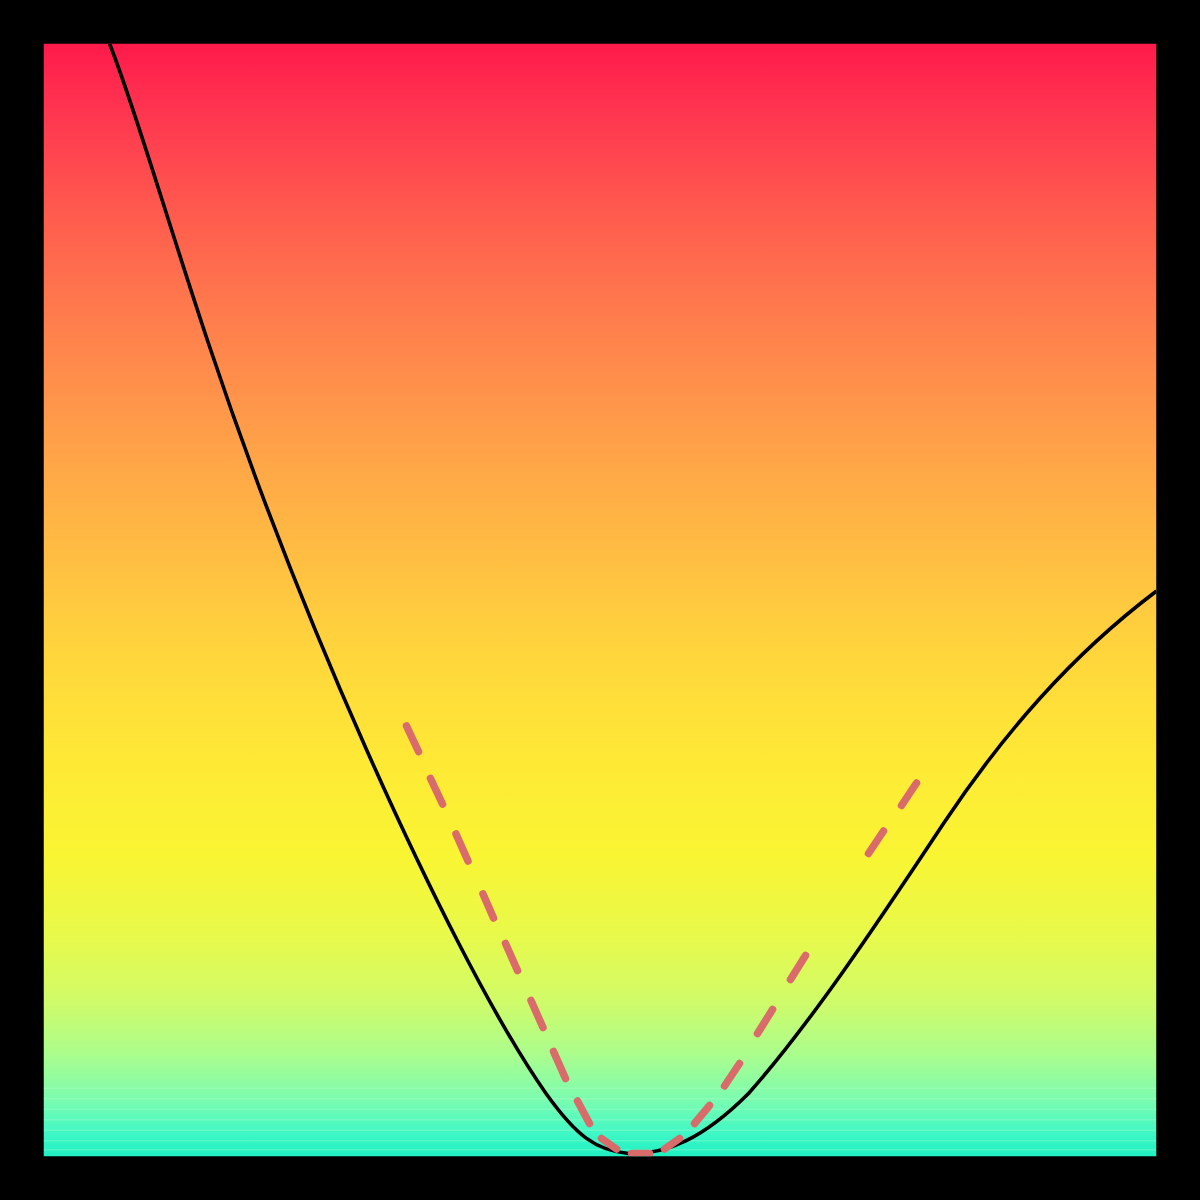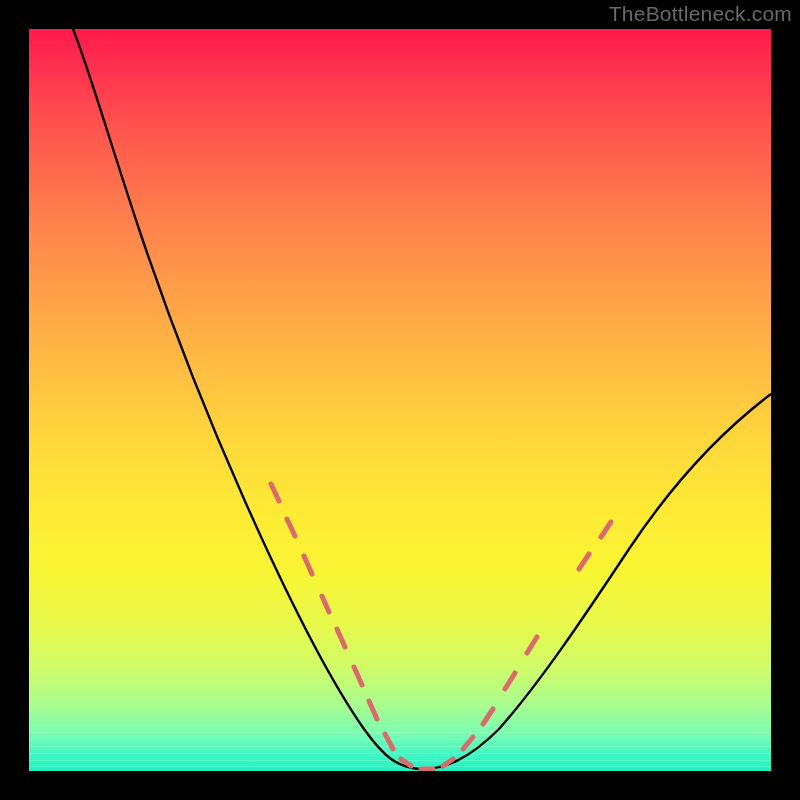--- a/index.html
+++ b/index.html
@@ -118,15 +118,14 @@
         <line x1="434" y1="720" x2="444" y2="708"></line>
         <line x1="454" y1="695" x2="464" y2="680"></line>
         <line x1="476" y1="660" x2="486" y2="644"></line>
         <line x1="498" y1="624" x2="508" y2="608"></line>
         <line x1="550" y1="540" x2="560" y2="525"></line>
         <line x1="572" y1="508" x2="582" y2="493"></line>
       </g>
     </svg>
   </div>
 
-  <div class="watermark">TheBottleneck.com</div>
 
 </div>
 
 </body></html>

